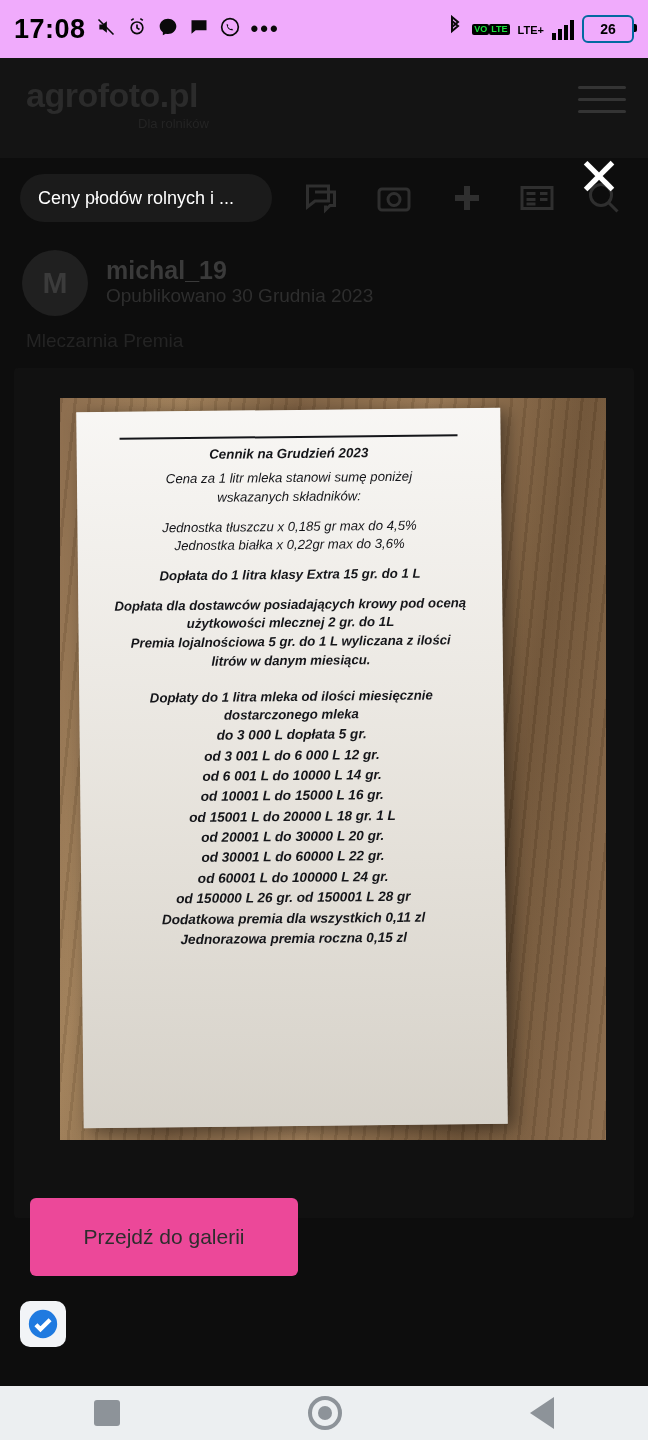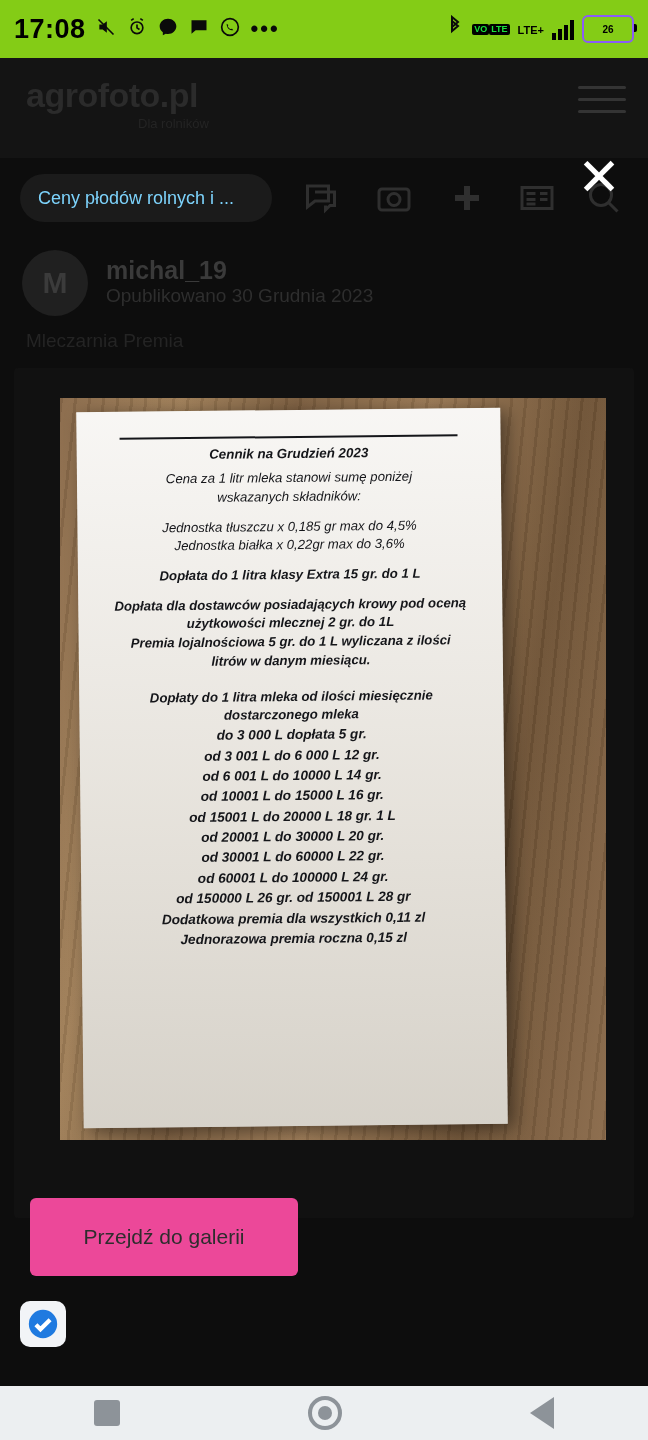--- a/index.html
+++ b/index.html
@@ -21,21 +21,21 @@
     background: #000;
     overflow: hidden;
   }
 
   
   .statusbar {
     position: absolute;
     top: 0; left: 0;
     width: 648px;
     height: 58px;
-    background: #84cc16;
+    background: #f0abfc;
     display: flex;
     align-items: center;
     padding: 0 14px;
     box-sizing: border-box;
     color: #000;
   }
   .status-clock {
     font-size: 27px;
     font-weight: bold;
     letter-spacing: 0.5px;
@@ -88,27 +88,27 @@
     height: 22px;
   }
   .signal-bars i {
     display: block;
     width: 4px;
     background: #000;
   }
   .battery {
     width: 48px;
     height: 24px;
-    border: 2px solid #8b5cf6;
+    border: 2px solid #0369a1;
     border-radius: 6px;
     display: flex;
     align-items: center;
     justify-content: center;
     position: relative;
-    font-size: 10px;
+    font-size: 14px;
     font-weight: bold;
   }
   .battery:after {
     content: "";
     position: absolute;
     right: -5px;
     top: 7px;
     width: 3px;
     height: 8px;
     background: #000;
@@ -166,21 +166,21 @@
     width: 648px;
     height: 72px;
   }
   .search-pill {
     position: absolute;
     left: 20px; top: 12px;
     width: 252px;
     height: 48px;
     border-radius: 24px;
     background: #1b1b1b;
-    color: #7dd3fc;
+    color: #ffffff;
     font-size: 18px;
     display: flex;
     align-items: center;
     padding-left: 18px;
     box-sizing: border-box;
   }
   .tb-icon {
     position: absolute;
     top: 18px;
     color: #2f2f2f;

